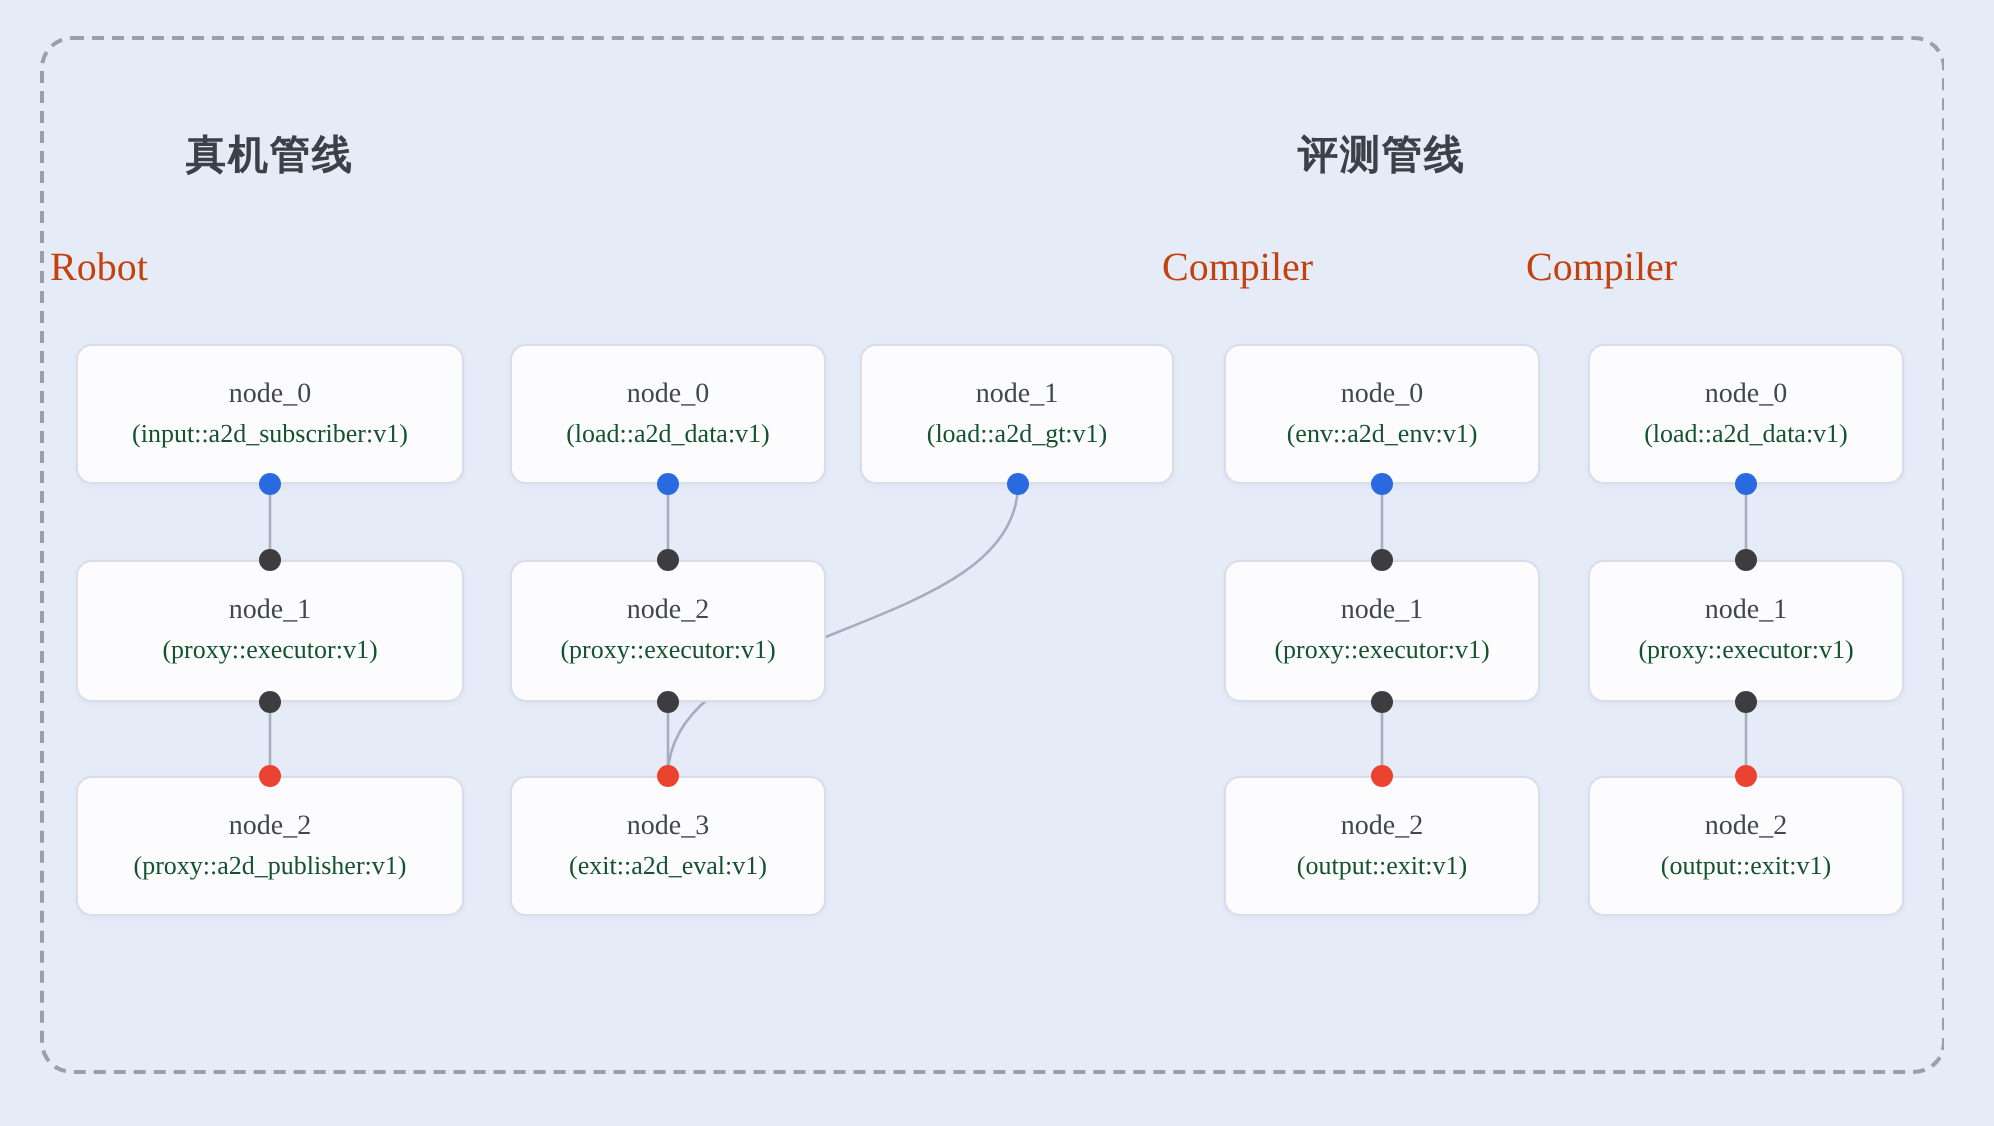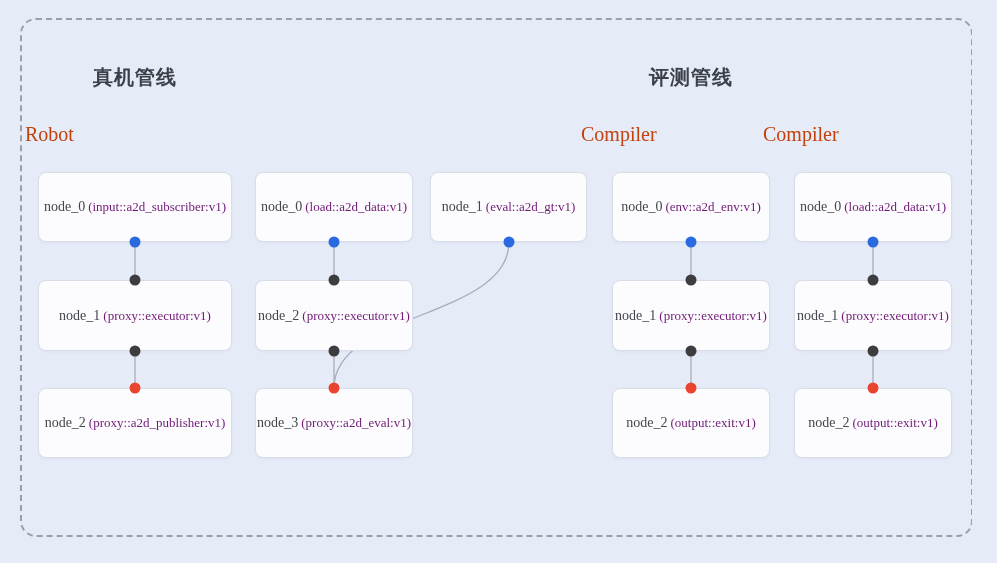--- a/index.html
+++ b/index.html
@@ -56,29 +56,29 @@
   .tc3 { left: 581px; }
   .tc4 { left: 763px; }
 
   .node {
     position: absolute;
     height: 70px;
     background: #fcfcfe;
     border: 1px solid #d9dde8;
     border-radius: 8px;
     display: flex;
-    flex-direction: row;
+    flex-direction: column;
     align-items: center;
     justify-content: center;
     gap: 3px;
     box-shadow: 0 1px 3px rgba(70, 80, 110, 0.05);
     z-index: 2;
   }
   .node .name { font-size: 14px; color: #42464d; }
-  .node .type { font-size: 13px; color: #701a75; }
+  .node .type { font-size: 13px; color: #14532d; }
 
   .c1  { left: 38px;  width: 194px; }
   .c2  { left: 255px; width: 158px; }
   .c2b { left: 430px; width: 157px; }
   .c3  { left: 612px; width: 158px; }
   .c4  { left: 794px; width: 158px; }
   .r0 { top: 172px; }
   .r1 { top: 280px; height: 71px; }
   .r2 { top: 388px; }
 
@@ -135,29 +135,29 @@
     <div class="name">node_2</div>
     <div class="type">(proxy::a2d_publisher:v1)</div>
   </div>
 
   <div class="node c2 r0">
     <div class="name">node_0</div>
     <div class="type">(load::a2d_data:v1)</div>
   </div>
   <div class="node c2b r0">
     <div class="name">node_1</div>
-    <div class="type">(eval::a2d_gt:v1)</div>
+    <div class="type">(load::a2d_gt:v1)</div>
   </div>
   <div class="node c2 r1">
     <div class="name">node_2</div>
     <div class="type">(proxy::executor:v1)</div>
   </div>
   <div class="node c2 r2">
     <div class="name">node_3</div>
-    <div class="type">(proxy::a2d_eval:v1)</div>
+    <div class="type">(exit::a2d_eval:v1)</div>
   </div>
 
   <div class="node c3 r0">
     <div class="name">node_0</div>
     <div class="type">(env::a2d_env:v1)</div>
   </div>
   <div class="node c3 r1">
     <div class="name">node_1</div>
     <div class="type">(proxy::executor:v1)</div>
   </div>

